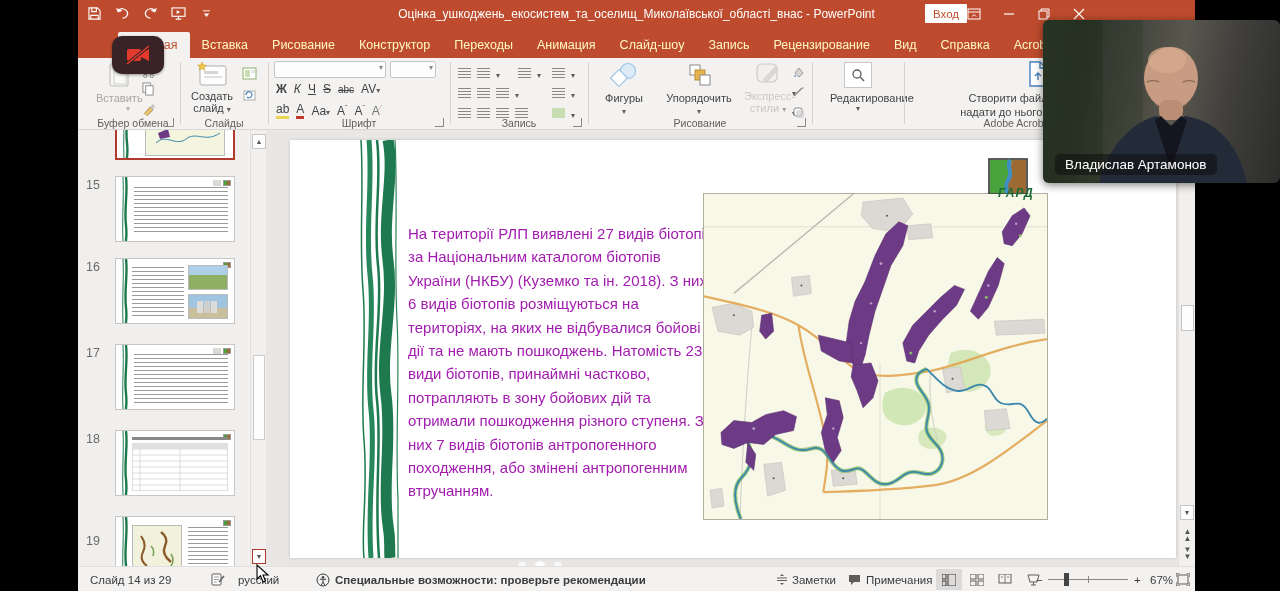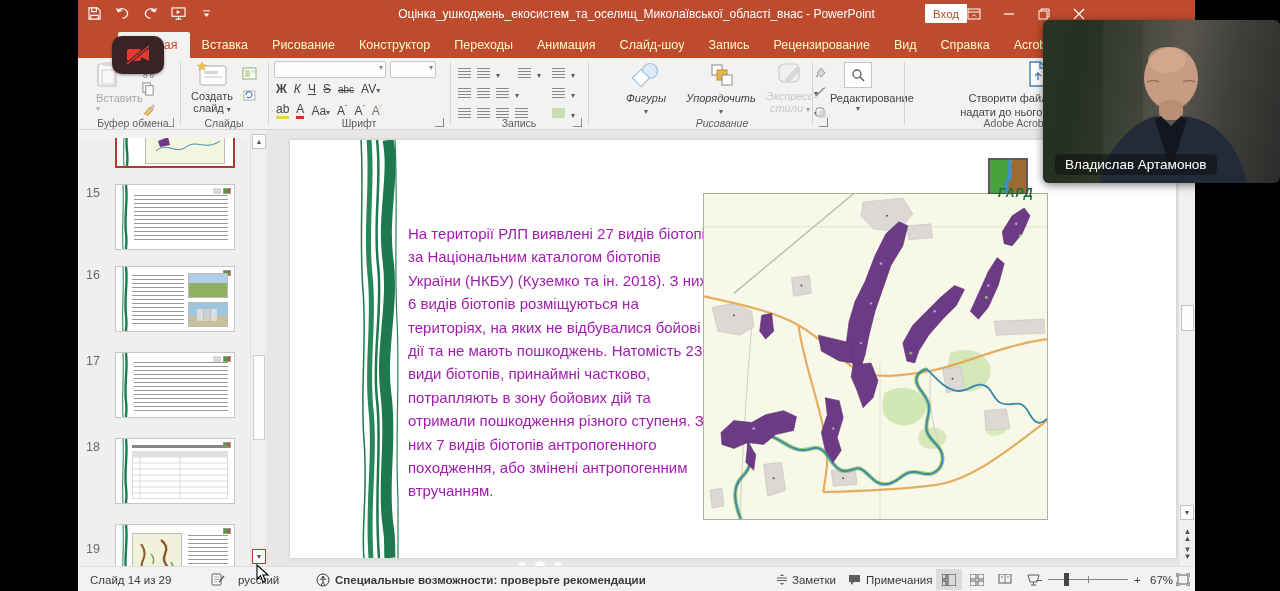--- a/index.html
+++ b/index.html
@@ -33,21 +33,21 @@
   .rtext.dim { color:#a8a6a4; }
   .chev { font-size:8px; color:#605e5c; }
   .fontglyph { font-size:12px; color:#444; margin-right:7px; }
   .combo { height:17px; background:#fdfdfd; border:1px solid #c8c6c4; border-radius:2px; display:inline-block; position:relative; }
   .combo:after { content:"▾"; position:absolute; right:2px; top:1px; font-size:8px; color:#888; }
   .pline { display:inline-block; width:13px; height:10px; margin-right:6px;
            background:repeating-linear-gradient(#8a8886 0 1px, transparent 1px 3px); }
 
   
   #main { position:absolute; left:0; top:130px; width:100%; height:436px; }
-  #thumb-pane { position:absolute; left:0; top:0; width:170px; height:436px; background:#f0efed; overflow:hidden;margin-top:8px; }
+  #thumb-pane { position:absolute; left:0; top:0; width:170px; height:436px; background:#f0efed; overflow:hidden; }
   .thumb-num { position:absolute; left:8px; font-size:12.5px; color:#6a6a6a; }
   .thumb-card { position:absolute; left:37px; width:120px; height:66px; background:#fff; border:1px solid #c8c6c4; overflow:hidden; }
   .thumb-card.current { border:2px solid #b03a2e; }
   .mini-band { position:absolute; left:4px; top:0; width:9px; height:100%; }
   .mini-logo { position:absolute; right:3px; top:3px; width:8px; height:6px; background:linear-gradient(90deg,#4aa23c 55%,#9c6b33 55%); border:0.5px solid #999; }
   .mini-logo2 { position:absolute; right:13px; top:3px; width:8px; height:6px; background:#dcd9d5; }
   .mini-lines { position:absolute; background:repeating-linear-gradient(#9c9a98 0 1px, transparent 1px 4px); }
   .mini-img { position:absolute; border:0.5px solid #bbb; }
   #pane-scroll { position:absolute; left:172px; top:0; width:16px; height:436px; background:#f1f0ef; border-left:1px solid #e2e0de; }
   .scroll-btn { position:absolute; left:1px; width:14px; height:15px; background:#fdfdfd; border:1px solid #c8c6c4; color:#555; font-size:7px; display:flex; align-items:center; justify-content:center; }
@@ -168,21 +168,21 @@
           <circle cx="5.5" cy="5" r="4" fill="none" stroke="#fff" stroke-width="1.1"></circle>
           <path d="M4,9 h3 M4,11 h3" stroke="#fff" stroke-width="1.1"></path>
         </svg>
     </span>
     <div class="tab">Помощн</div>
   </div>
 
   <div id="ribbon">
 
     <div class="rgroup" style="left:12px; width:86px;">
-      <div class="abs" style="left:6px;top:4px;width:34px;text-align:left;">
+      <div class="abs" style="left:6px;top:4px;width:34px;text-align:right;">
         <svg width="22" height="26" viewBox="0 0 22 26" style="opacity:.55">
             <rect x="2" y="2" width="18" height="22" rx="2" fill="#fdfdfd" stroke="#9a9896" stroke-width="1.2"></rect>
             <rect x="7" y="0" width="8" height="4" rx="1" fill="#c8c6c4"></rect>
             <rect x="6" y="8" width="12" height="14" fill="#fff" stroke="#b8b6b4" stroke-width="1"></rect>
           </svg>
         <div class="rtext dim">Вставить</div>
         <div class="chev" style="color:#b4b2b0">▾</div>
       </div>
       <div class="abs" style="left:52px;top:6px;">
         <svg width="13" height="13" viewBox="0 0 14 14">
@@ -265,21 +265,21 @@
       <div class="abs" style="left:98px;top:6px;"><span class="pline"></span><span class="chev">▾</span></div>
       <div class="abs" style="left:4px;top:26px;"><span class="pline"></span><span class="pline"></span><span class="pline"></span><span class="chev">▾</span></div>
       <div class="abs" style="left:98px;top:26px;"><span class="pline"></span><span class="chev">▾</span></div>
       <div class="abs" style="left:4px;top:46px;"><span class="pline"></span><span class="pline"></span><span class="pline"></span><span class="pline"></span></div>
       <div class="abs" style="left:98px;top:46px;"><span class="pline" style="background:#c9ddb2"></span><span class="chev">▾</span></div>
       <div class="glabel">Запись</div>
       <div class="launcher"></div>
     </div>
     <div class="gdivider" style="left:510px"></div>
 
-    <div class="rgroup" style="left:536px; width:216px;font-style:italic;">
+    <div class="rgroup" style="left:514px; width:216px;">
       <div class="abs" style="left:4px;top:4px;width:56px;text-align:center;">
         <svg width="34" height="26" viewBox="0 0 34 26">
             <circle cx="21" cy="9" r="7.5" fill="#ddebf7" stroke="#9cc3e5" stroke-width="1.2"></circle>
             <rect x="6" y="10" width="12" height="12" transform="rotate(45 12 16)" fill="#fff" stroke="#9cc3e5" stroke-width="1.2"></rect>
           </svg>
         <div class="rtext"><span>Фигуры</span><br><span class="chev">▾</span></div>
       </div>
       <div class="abs" style="left:66px;top:4px;width:82px;text-align:center;">
         <svg width="26" height="26" viewBox="0 0 26 26">
             <rect x="4" y="3" width="10" height="10" fill="#fff" stroke="#8a8886"></rect>

